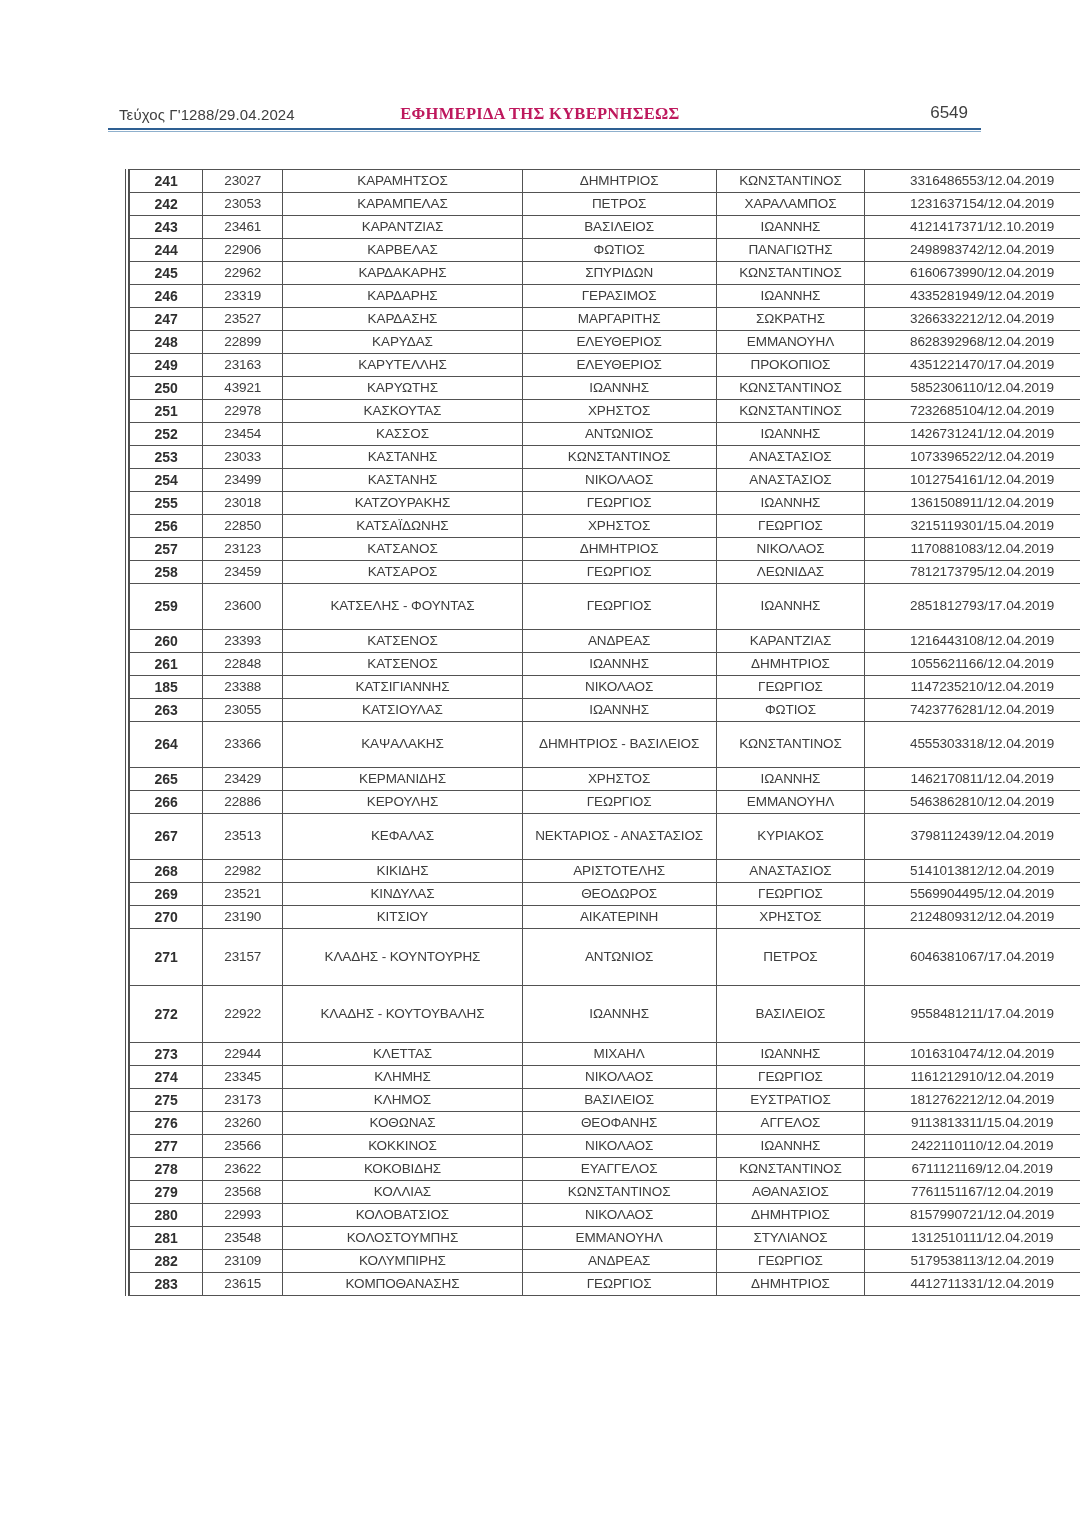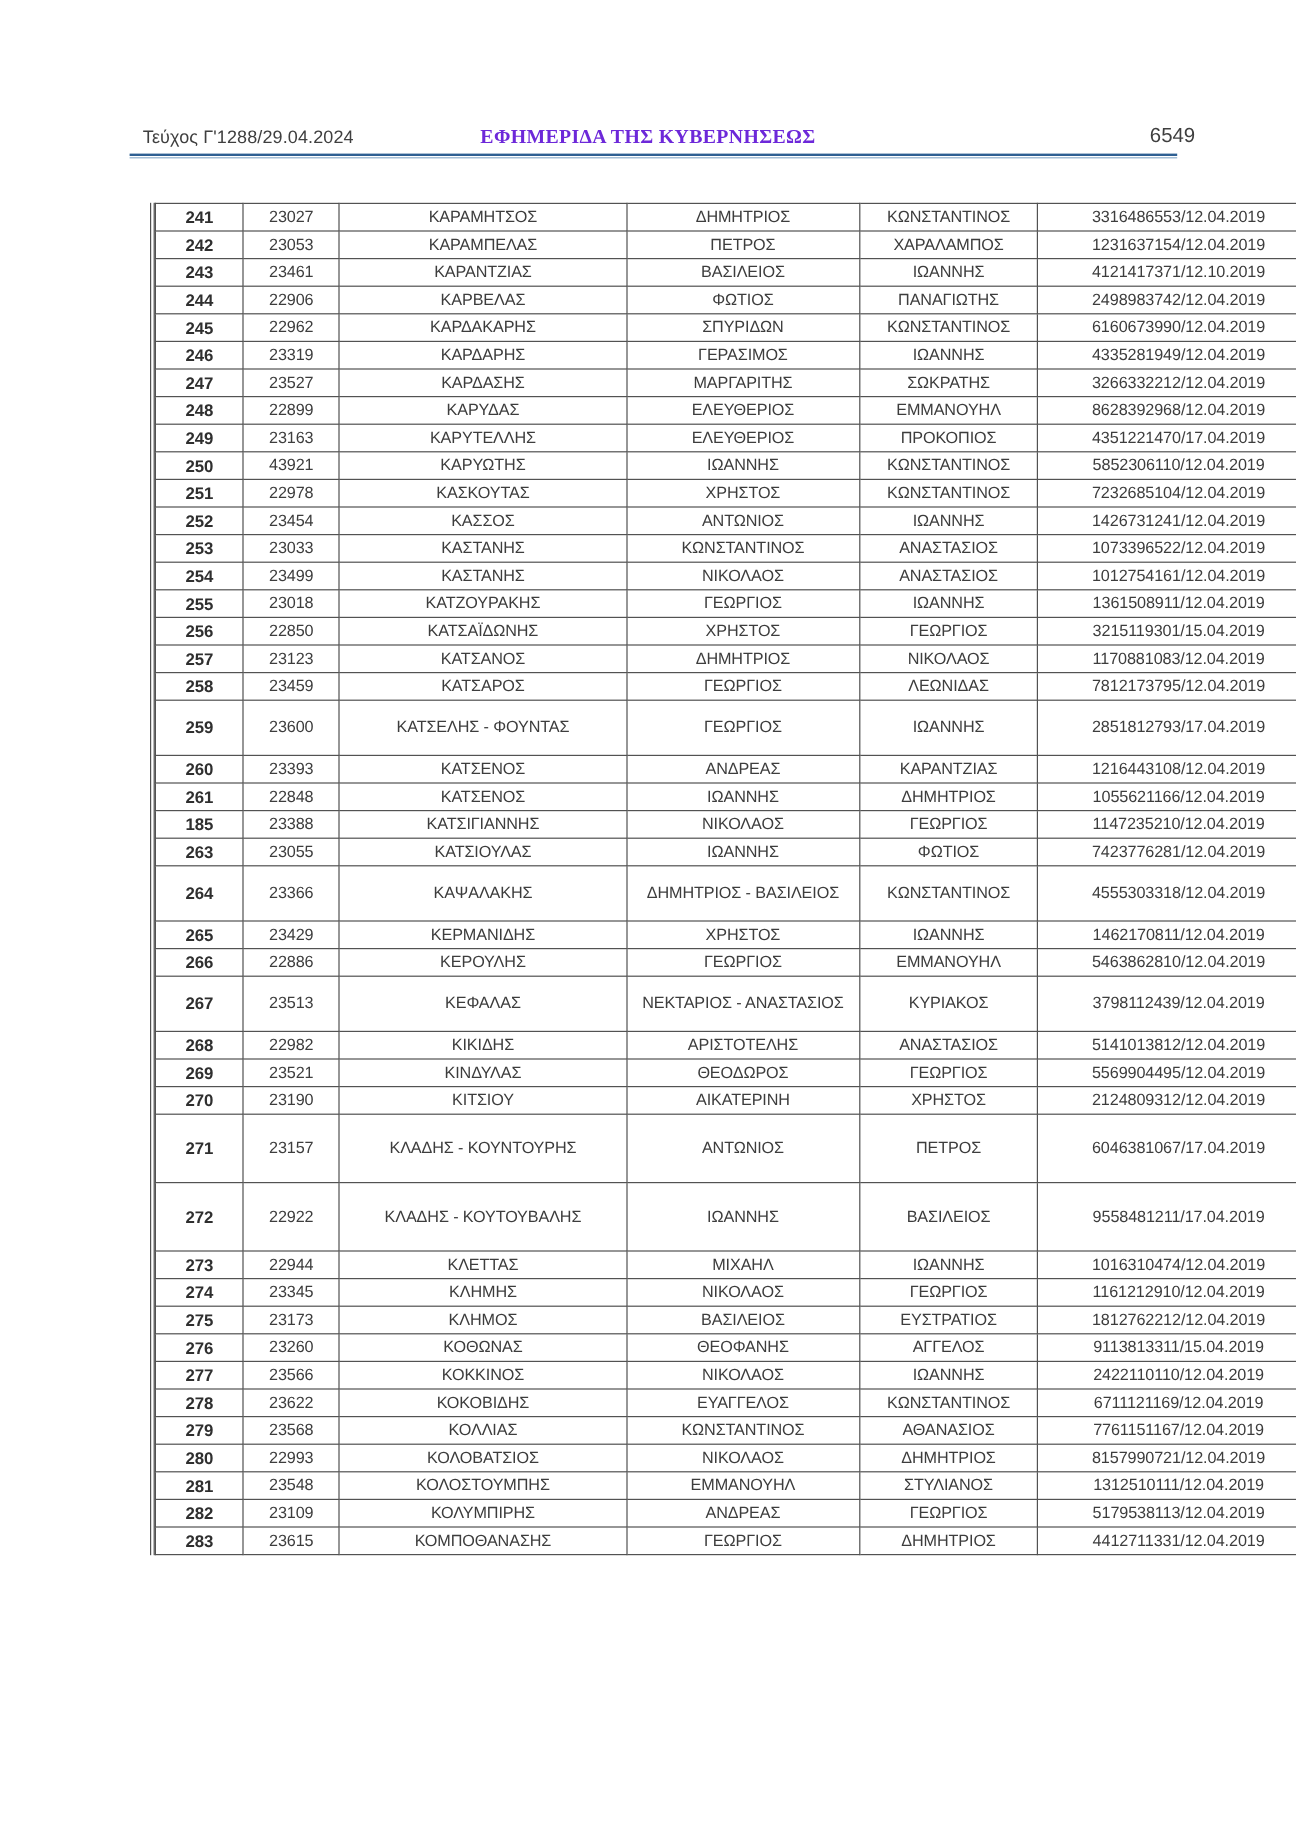--- a/index.html
+++ b/index.html
@@ -14,24 +14,24 @@
   
   .hdr-issue {
     position: absolute; left: 119px; top: 106px;
     font-size: 15px; letter-spacing: 0.1px; color: #3f3f3f;
   }
   .hdr-title {
     position: absolute; left: 0; right: 0; top: 104px;
     text-align: center;
     font-family: "Liberation Serif", serif;
     font-weight: bold; font-size: 16.5px; letter-spacing: 0.3px;
-    color: #6d28d9;
+    color: #be185d;
   }
   .hdr-pageno {
-    position: absolute; right: 84px; top: 103px;
+    position: absolute; right: 112px; top: 103px;
     font-size: 17px; color: #3f3f3f; margin-left: 14px;
   }
   .hdr-rule {
     position: absolute; left: 108px; top: 128px; width: 873px;
   }
   .hdr-rule .r1 { height: 2px; background: #2e5f92; }
   .hdr-rule .r2 { height: 1px; background: #8fb0cd; margin-top: 1px; }
 
   
   .table-wrap {

